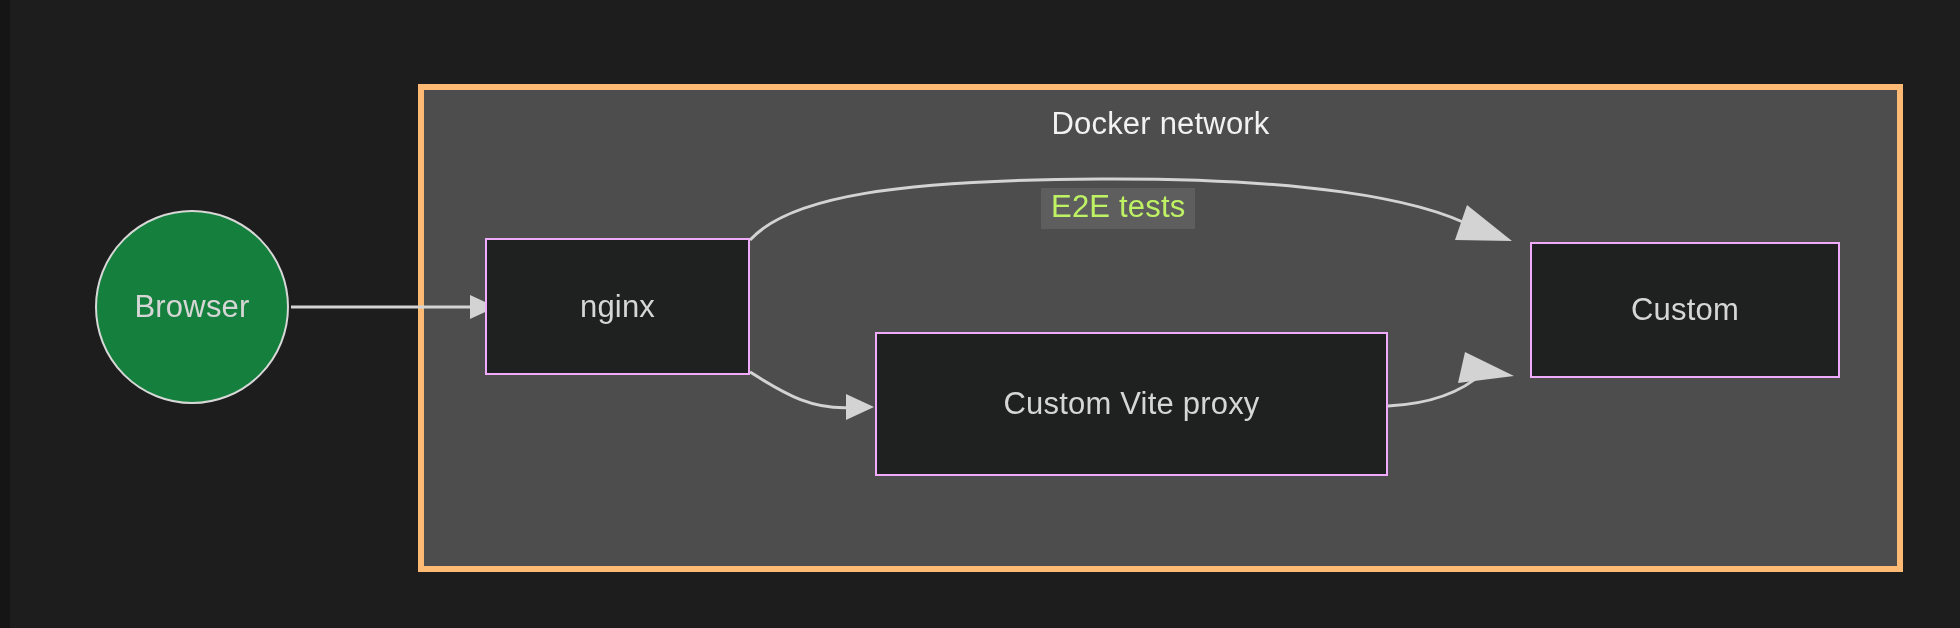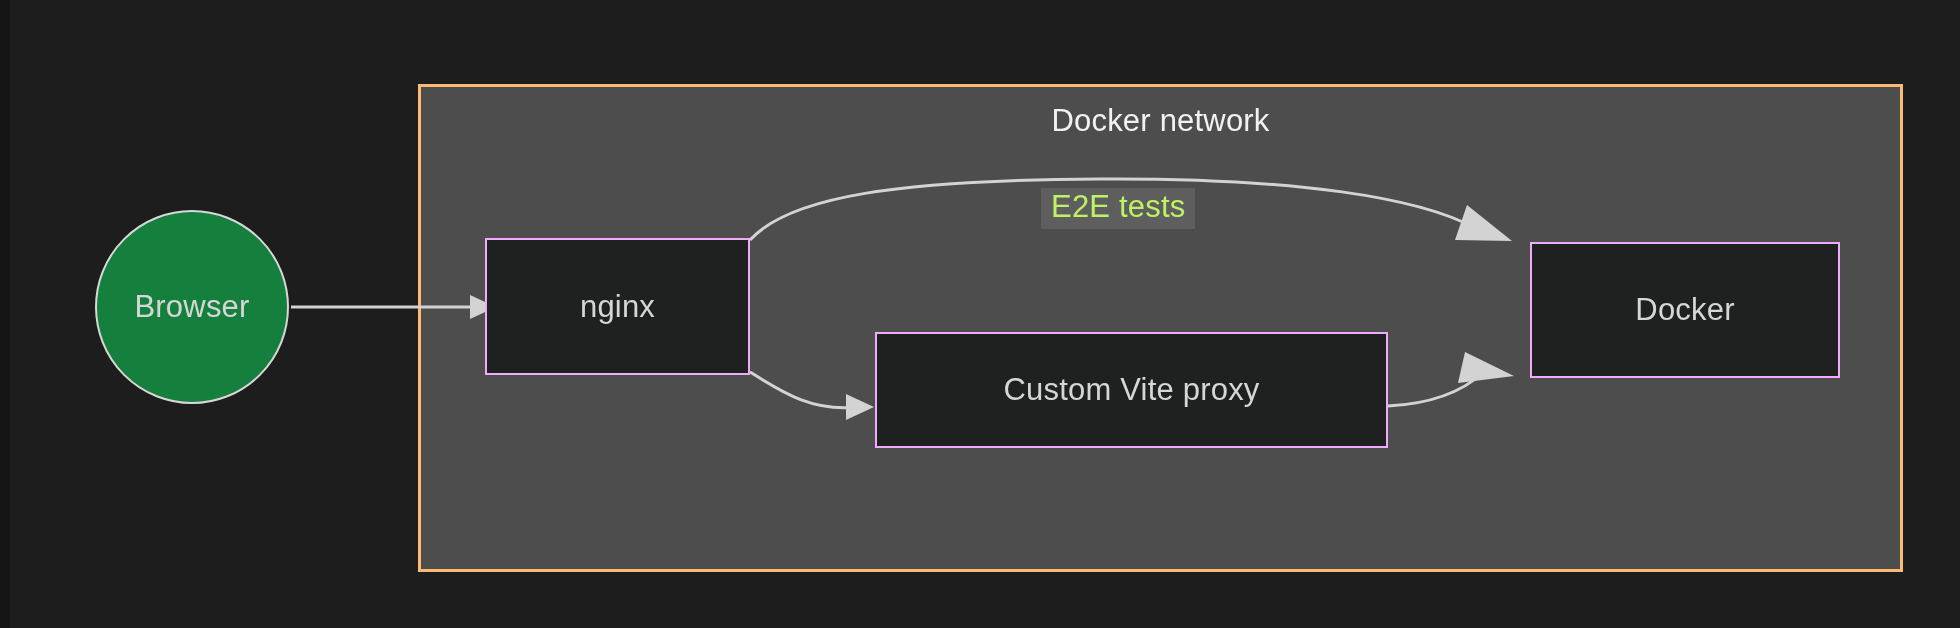--- a/index.html
+++ b/index.html
@@ -26,21 +26,21 @@
     background: #151515;
   }
   
   #docker-network {
     position: absolute;
     left: 418px;
     top: 84px;
     width: 1485px;
     height: 488px;
     background: #4d4d4d;
-    border: 3px solid #fdba74;
+    border: 6px solid #fdba74;
     box-sizing: border-box;
   }
   #docker-network-title {
     position: absolute;
     left: 0;
     top: 16px;
     width: 100%;
     text-align: center;
     color: #f2f2f2;
     font-size: 31px;
@@ -64,21 +64,21 @@
   #node-nginx {
     left: 485px;
     top: 238px;
     width: 265px;
     height: 137px;
   }
   #node-vite {
     left: 875px;
     top: 332px;
     width: 513px;
-    height: 116px;
+    height: 144px;
     align-items: center;
   }
   #node-backend {
     left: 1530px;
     top: 242px;
     width: 310px;
     height: 136px;
   }
   
   #node-browser {
@@ -172,16 +172,16 @@
 
   <div id="node-nginx" class="node-box">
     <span>nginx</span>
   </div>
 
   <div id="node-vite" class="node-box">
     <span>Custom Vite proxy</span>
   </div>
 
   <div id="node-backend" class="node-box">
-    <span>Docker</span>
+    <span>Custom</span>
   </div>
 
 </div>
 
 </body></html>

